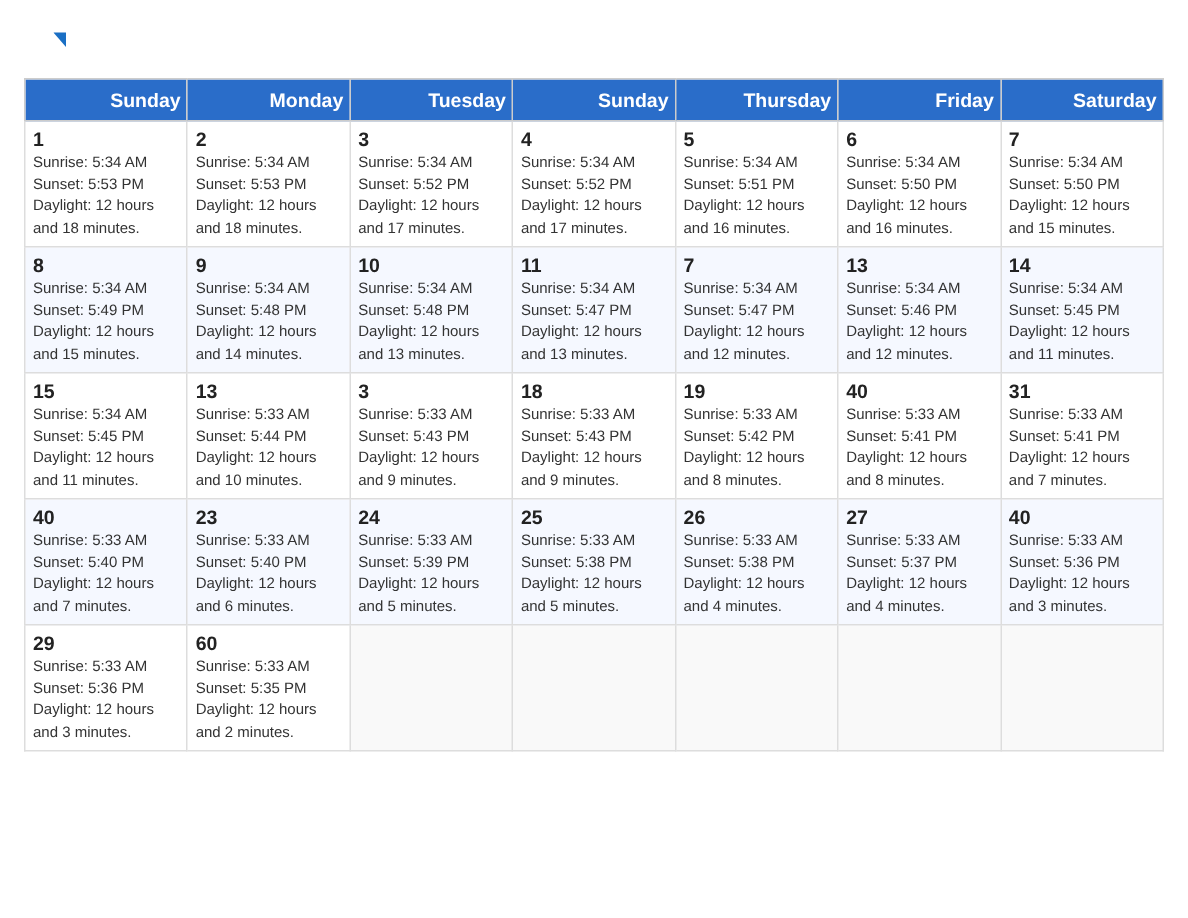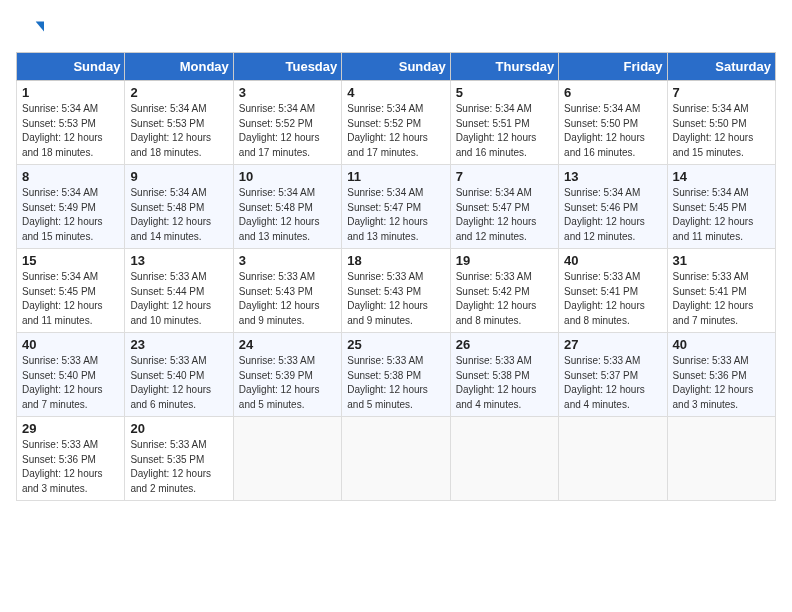--- a/index.html
+++ b/index.html
@@ -354,21 +354,21 @@
       <tr>
         <td>
         <span class="day-number">29</span>
         <div class="day-info">
           Sunrise: 5:33 AM<br>
           Sunset: 5:36 PM<br>
           Daylight: 12 hours and 3 minutes.
         </div>
       </td>
         <td>
-        <span class="day-number">20</span>
+        <span class="day-number">60</span>
         <div class="day-info">
           Sunrise: 5:33 AM<br>
           Sunset: 5:35 PM<br>
           Daylight: 12 hours and 2 minutes.
         </div>
       </td>
         <td class="empty-cell"></td>
         <td class="empty-cell"></td>
         <td class="empty-cell"></td>
         <td class="empty-cell"></td>

